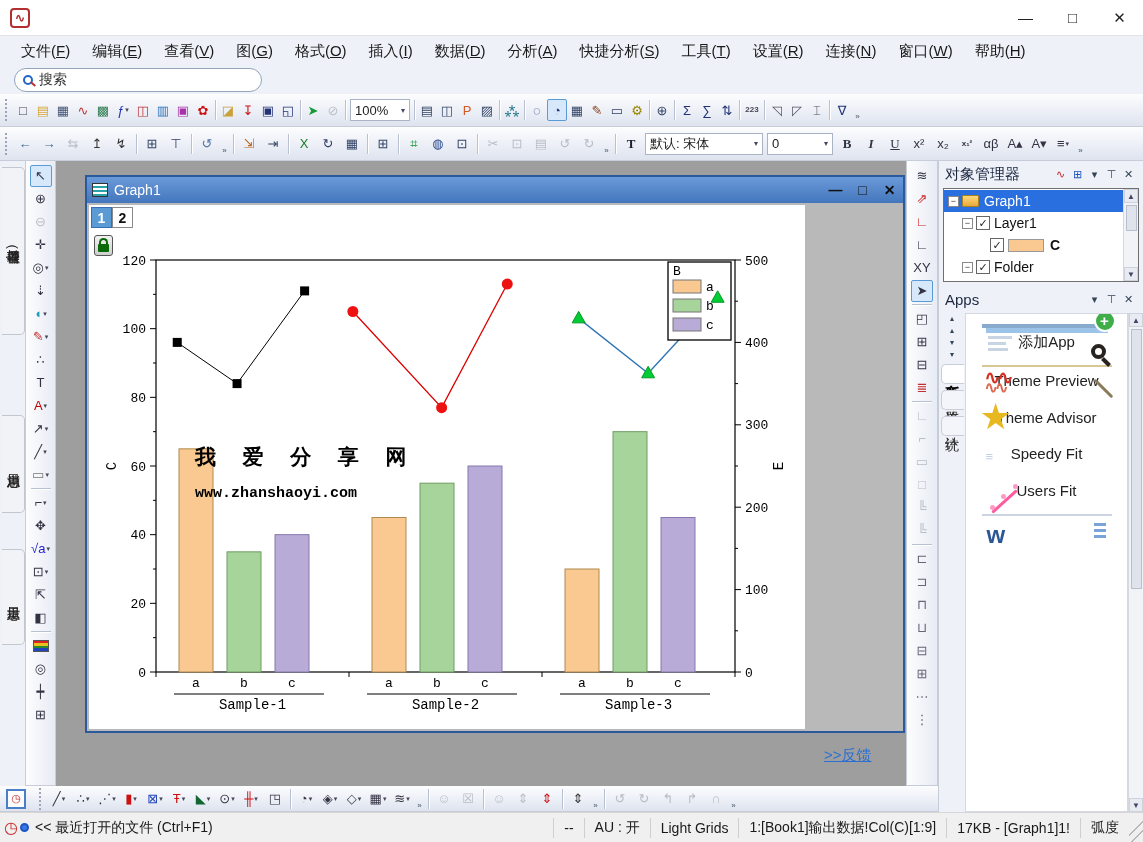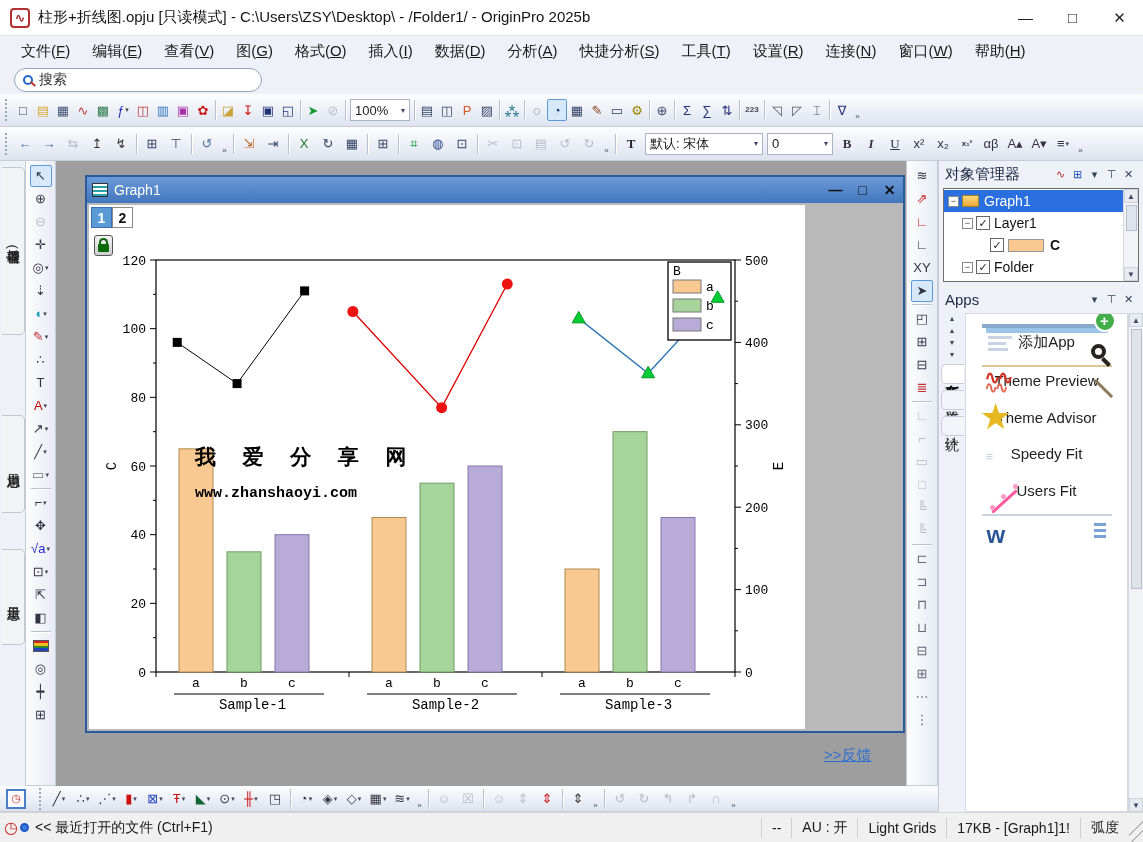--- a/index.html
+++ b/index.html
@@ -141,21 +141,20 @@
 .rgrip { width:14px; height:100%; background:linear-gradient(135deg,transparent 50%,#b8b8b8 50% 55%,transparent 55% 70%,#b8b8b8 70% 75%,transparent 75%); flex:none; }
 
 
 text { font-family:"Liberation Mono","DejaVu Sans Mono",monospace; fill:#000; }
 </style>
 </head>
 <body>
 
 <div class="titlebar">
   <div class="app-icon">∿</div>
-  <div class="title-text">柱形+折线图.opju [只读模式] - C:\Users\ZSY\Desktop\ - /Folder1/ - OriginPro 2025b</div>
   <div class="win-controls">
     <div class="wc">—</div>
     <div class="wc">□</div>
     <div class="wc">✕</div>
   </div>
 </div>
 
 <div class="menubar" id="menubar">
     <span class="menuitem">文件(<u>F</u>)</span>
     <span class="menuitem">编辑(<u>E</u>)</span>
@@ -956,16 +955,17 @@
 
 <div class="statusbar" id="statusbar">
     <div class="st-first">
       <span class="clockico">◷</span>
       <span class="bluemag"></span>
       <span>&lt;&lt; 最近打开的文件 (Ctrl+F1)</span>
     </div>
     <div class="st-item">--</div>
     <div class="st-item">AU : 开</div>
     <div class="st-item">Light Grids</div>
+    <div class="st-item">1:[Book1]输出数据!Col(C)[1:9]</div>
     <div class="st-item">17KB - [Graph1]1!</div>
     <div class="st-item">弧度</div>
     <div class="rgrip"></div>
   </div>
 
 </body></html>

